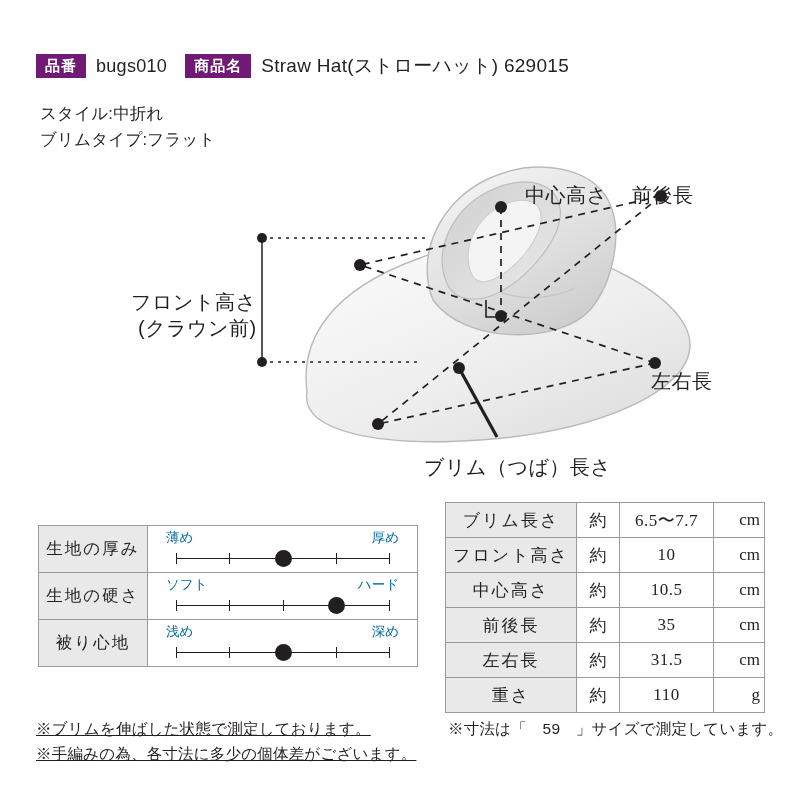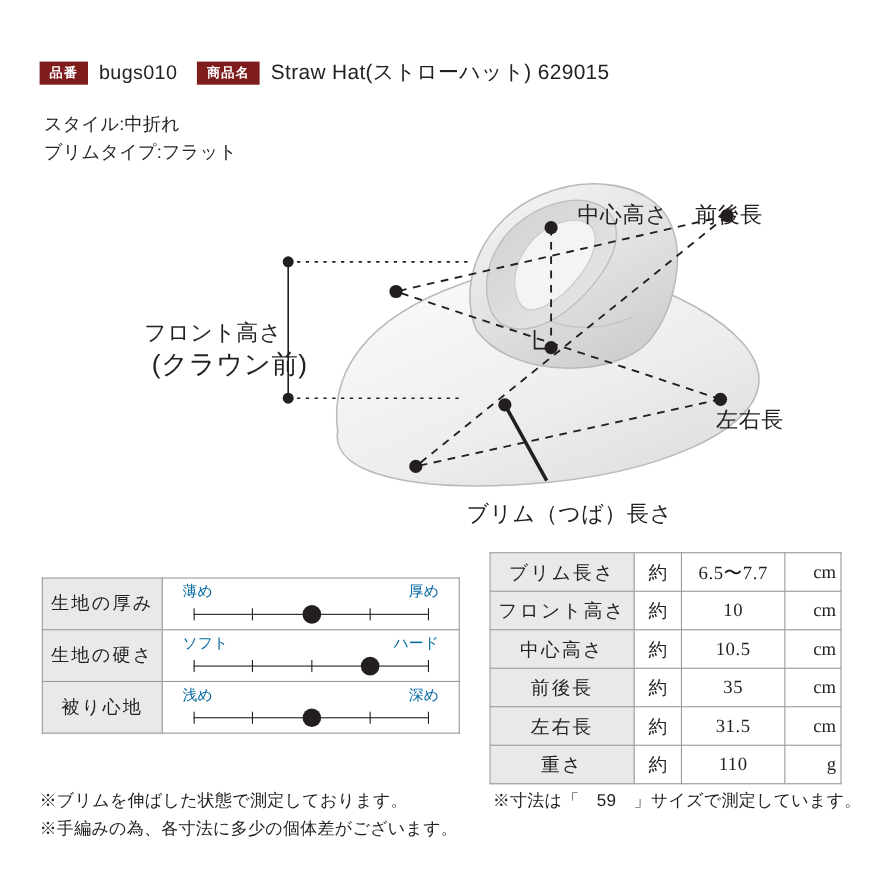--- a/index.html
+++ b/index.html
@@ -19,23 +19,23 @@
   
   .header {
     position: absolute;
     left: 36px;
     top: 52px;
     display: flex;
     align-items: center;
     height: 28px;
   }
   .tag {
-    background: #7f1d1d;
+    background: #701a75;
     color: #ffffff;
-    font-size: 12px;
+    font-size: 15px;
     font-weight: bold;
     letter-spacing: 1px;
     padding: 4px 9px 5px 9px;
     line-height: 1;
     white-space: nowrap;
   }
   .tag-value {
     font-size: 18px;
     color: #231f20;
     padding: 0 18px 0 10px;
@@ -170,20 +170,21 @@
   }
 
   
   .notes-left {
     position: absolute;
     left: 36px;
     top: 716px;
     font-size: 15.5px;
     line-height: 25px;
     letter-spacing: 0.2px;
+    text-decoration: underline;
   }
   .notes-right {
     position: absolute;
     left: 448px;
     top: 716px;
     font-size: 15.5px;
     line-height: 25px;
     letter-spacing: 0.2px;
   }
 </style>
@@ -280,21 +281,21 @@
     <circle cx="378" cy="424" r="6"></circle>
     <circle cx="459" cy="368" r="6"></circle>
     <circle cx="262" cy="238" r="5"></circle>
     <circle cx="262" cy="362" r="5"></circle>
   </g>
 </svg>
 
 <div style="position:absolute;left:525px;top:182px;font-size:20px;letter-spacing:0.5px;">中心高さ</div>
 <div style="position:absolute;left:632px;top:182px;font-size:20px;letter-spacing:0.5px;">前後長</div>
 <div style="position:absolute;left:131px;top:289px;font-size:20px;letter-spacing:0.5px;">フロント高さ</div>
-<div style="position:absolute;left:138px;top:315px;font-size:24px;letter-spacing:0.5px;">(クラウン前)</div>
+<div style="position:absolute;left:138px;top:315px;font-size:20px;letter-spacing:0.5px;">(クラウン前)</div>
 <div style="position:absolute;left:651px;top:368px;font-size:20px;letter-spacing:0.5px;">左右長</div>
 <div style="position:absolute;left:424px;top:442px;font-size:20px;letter-spacing:0.5px;margin-top:12px;">ブリム（つば）長さ</div>
 
 <table class="feel-table">
   <tbody>
       <tr>
     <td class="feel-label">生地の厚み</td>
     <td>
       <div class="feel-scale">
         <div class="scale-ends">

